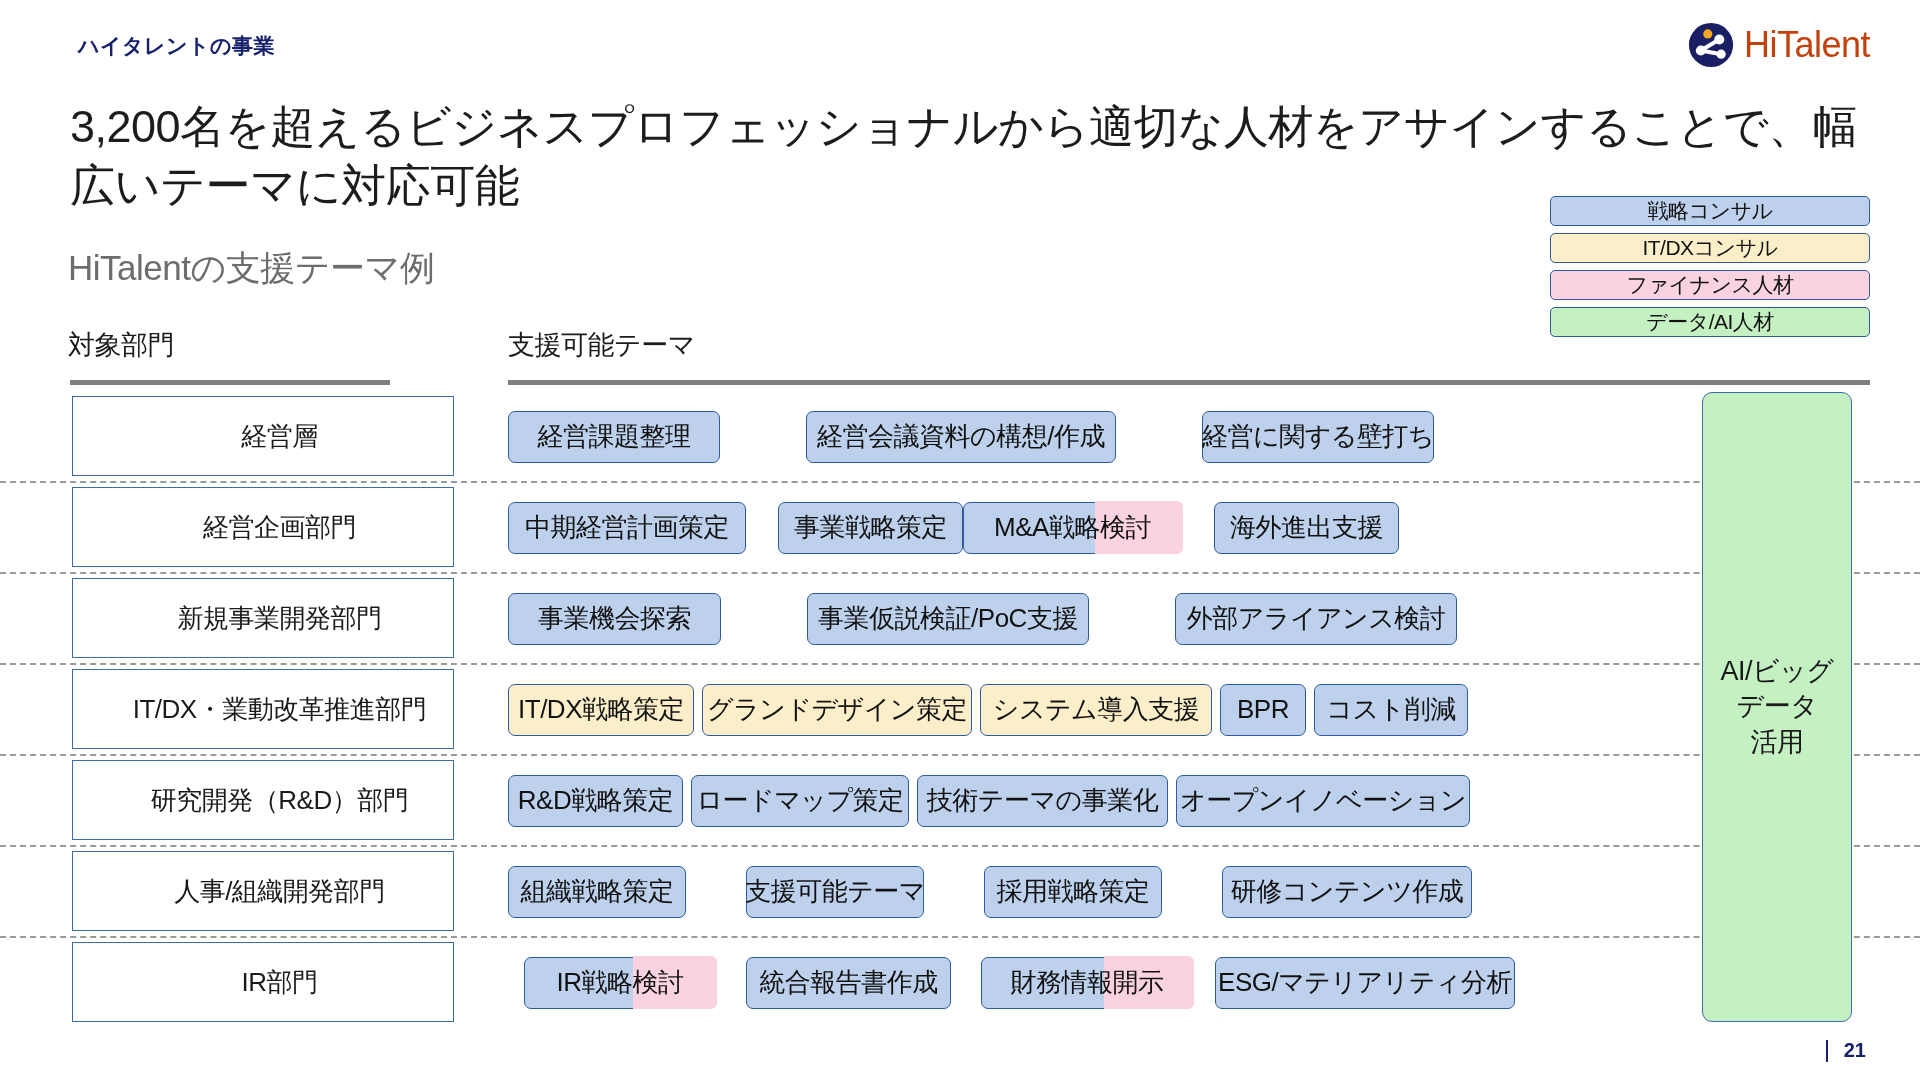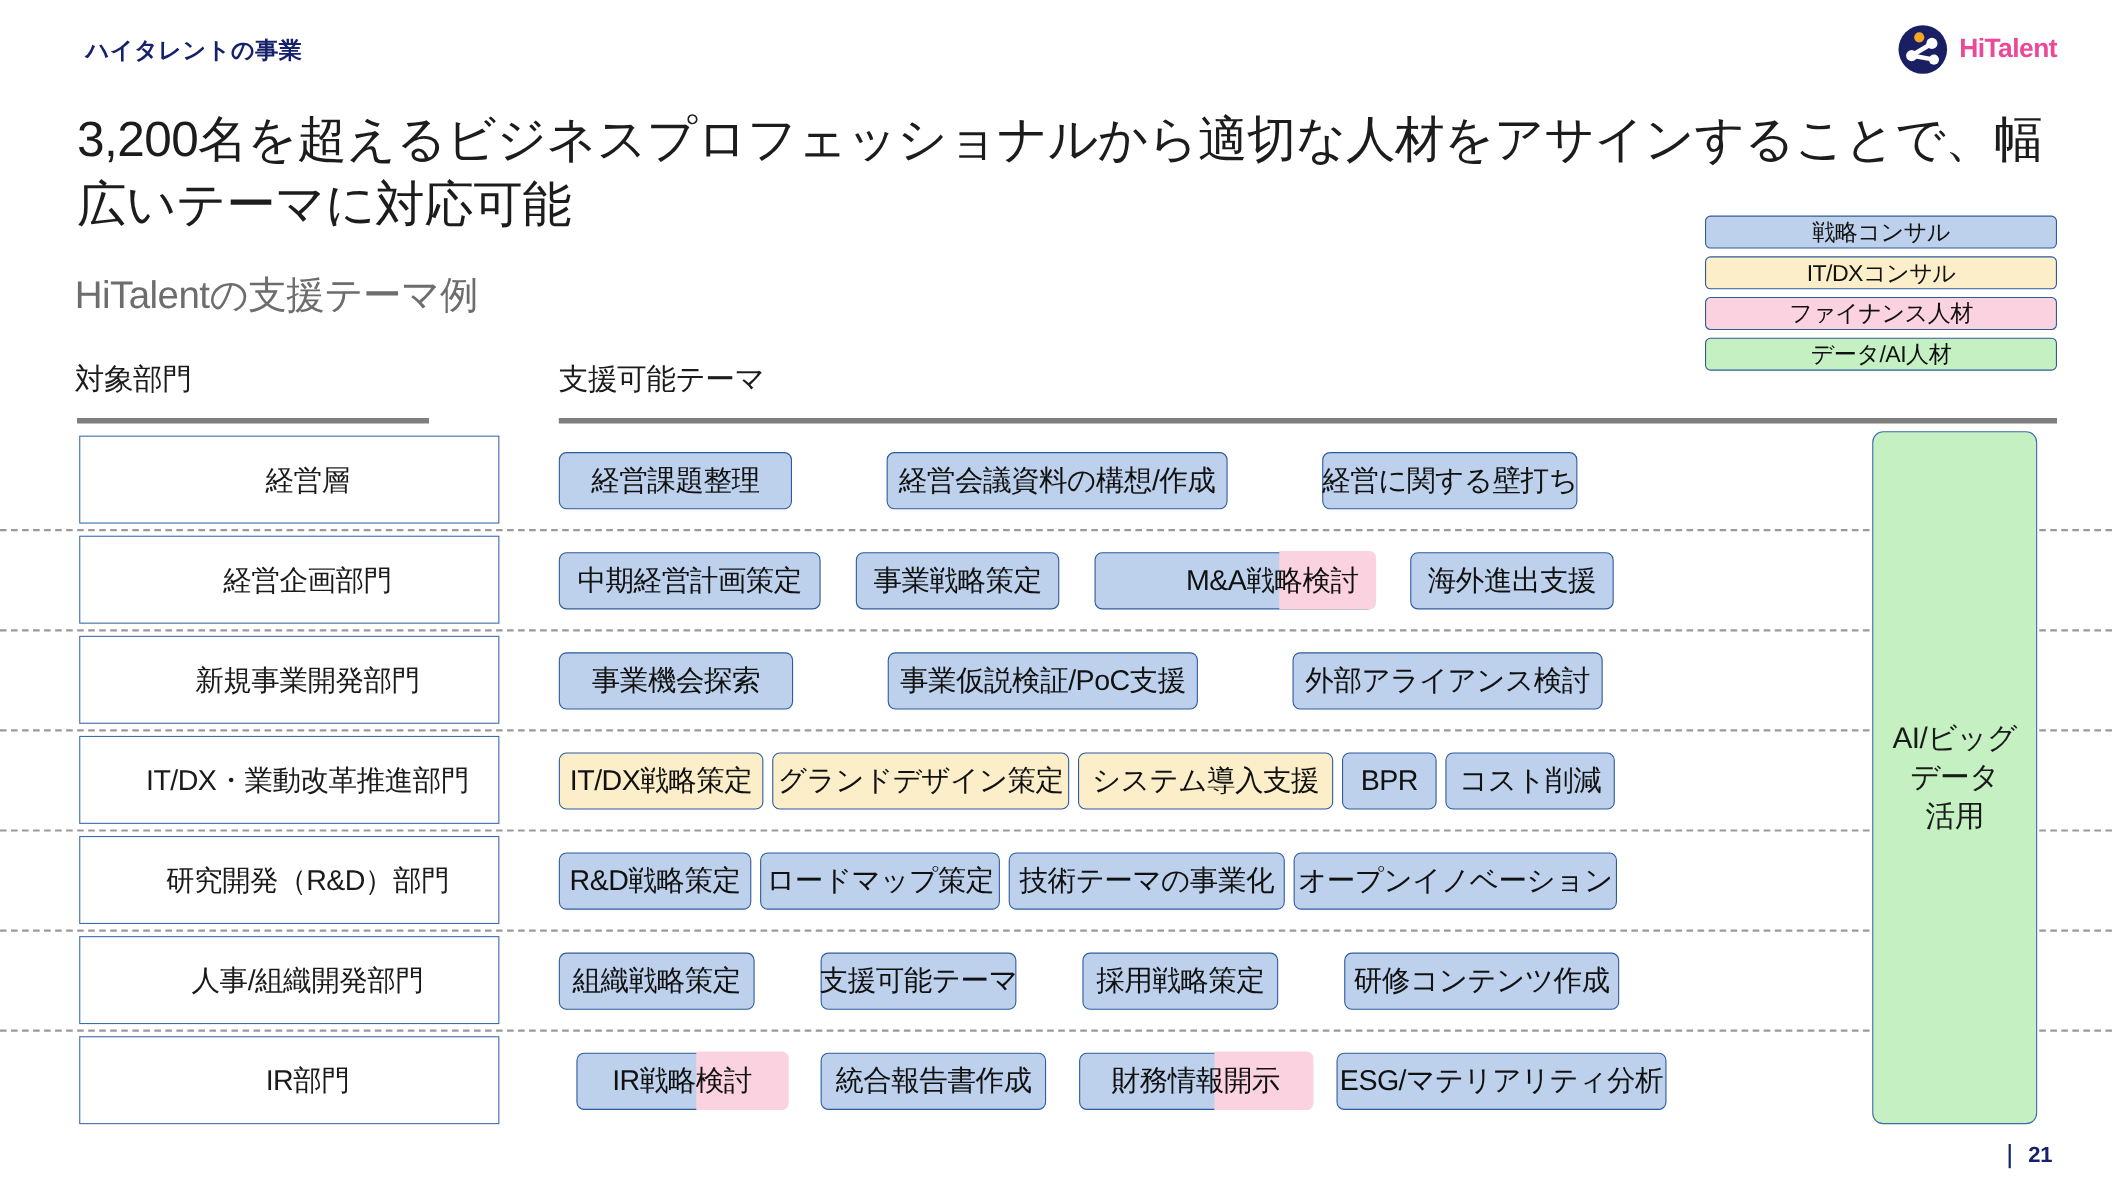--- a/index.html
+++ b/index.html
@@ -15,21 +15,21 @@
   
   .eyebrow{
     position:absolute;left:78px;top:32px;
     font-size:21px;font-weight:bold;color:#16206b;letter-spacing:.5px;
   }
   .logo{
     position:absolute;right:50px;top:22px;
     display:flex;align-items:center;gap:10px;
   }
   .logo-mark{width:46px;height:46px;display:block;}
-  .logo-word{font-size:24px;font-weight:bold;color:#ec4899;letter-spacing:-0.5px;line-height:1;}
+  .logo-word{font-size:36px;font-weight:normal;color:#c2410c;letter-spacing:-0.5px;line-height:1;}
 
   .headline{
     position:absolute;left:70px;top:98px;width:1790px;
     font-size:45px;line-height:1.30;color:#1c1c1c;font-weight:normal;
     letter-spacing:-0.5px;
   }
   .subtitle{
     position:absolute;left:68px;top:245px;
     font-size:35px;color:#6d6d6d;font-weight:normal;letter-spacing:-0.5px;
   }
@@ -172,21 +172,21 @@
       <div class="dept">
         <span>経営企画部門</span>
       </div>
       <div class="themes">
         <div class="chip" style="width: 238px; margin-left: 0px;">
           <span class="lbl">中期経営計画策定</span>
         </div>
         <div class="chip" style="width: 185px; margin-left: 32px;">
           <span class="lbl">事業戦略策定</span>
         </div>
-        <div class="chip" style="width: 255px; margin-left: 32px; justify-content: flex-end;">
+        <div class="chip" style="width: 219px; ">
           <span class="hl" style="width: 88px;"></span>
           <span class="lbl">M&amp;A戦略検討</span>
         </div>
         <div class="chip" style="width: 185px; margin-left: 32px;">
           <span class="lbl">海外進出支援</span>
         </div>
       </div>
     </div>
     <div class="row">
       <div class="dept">

